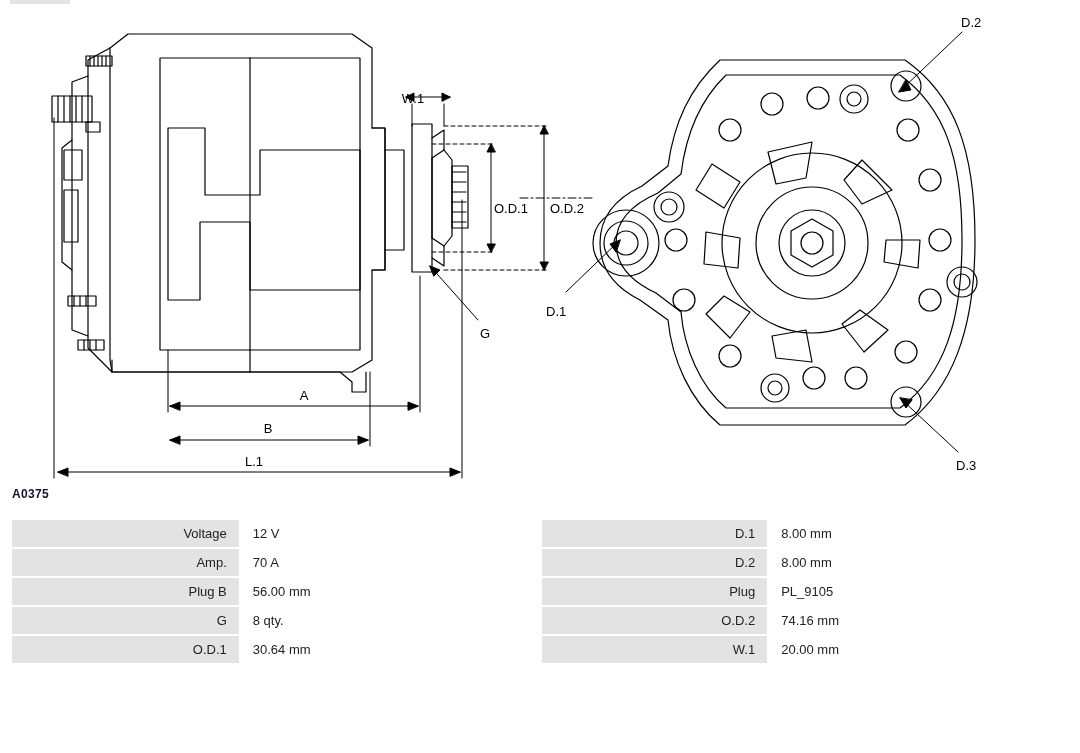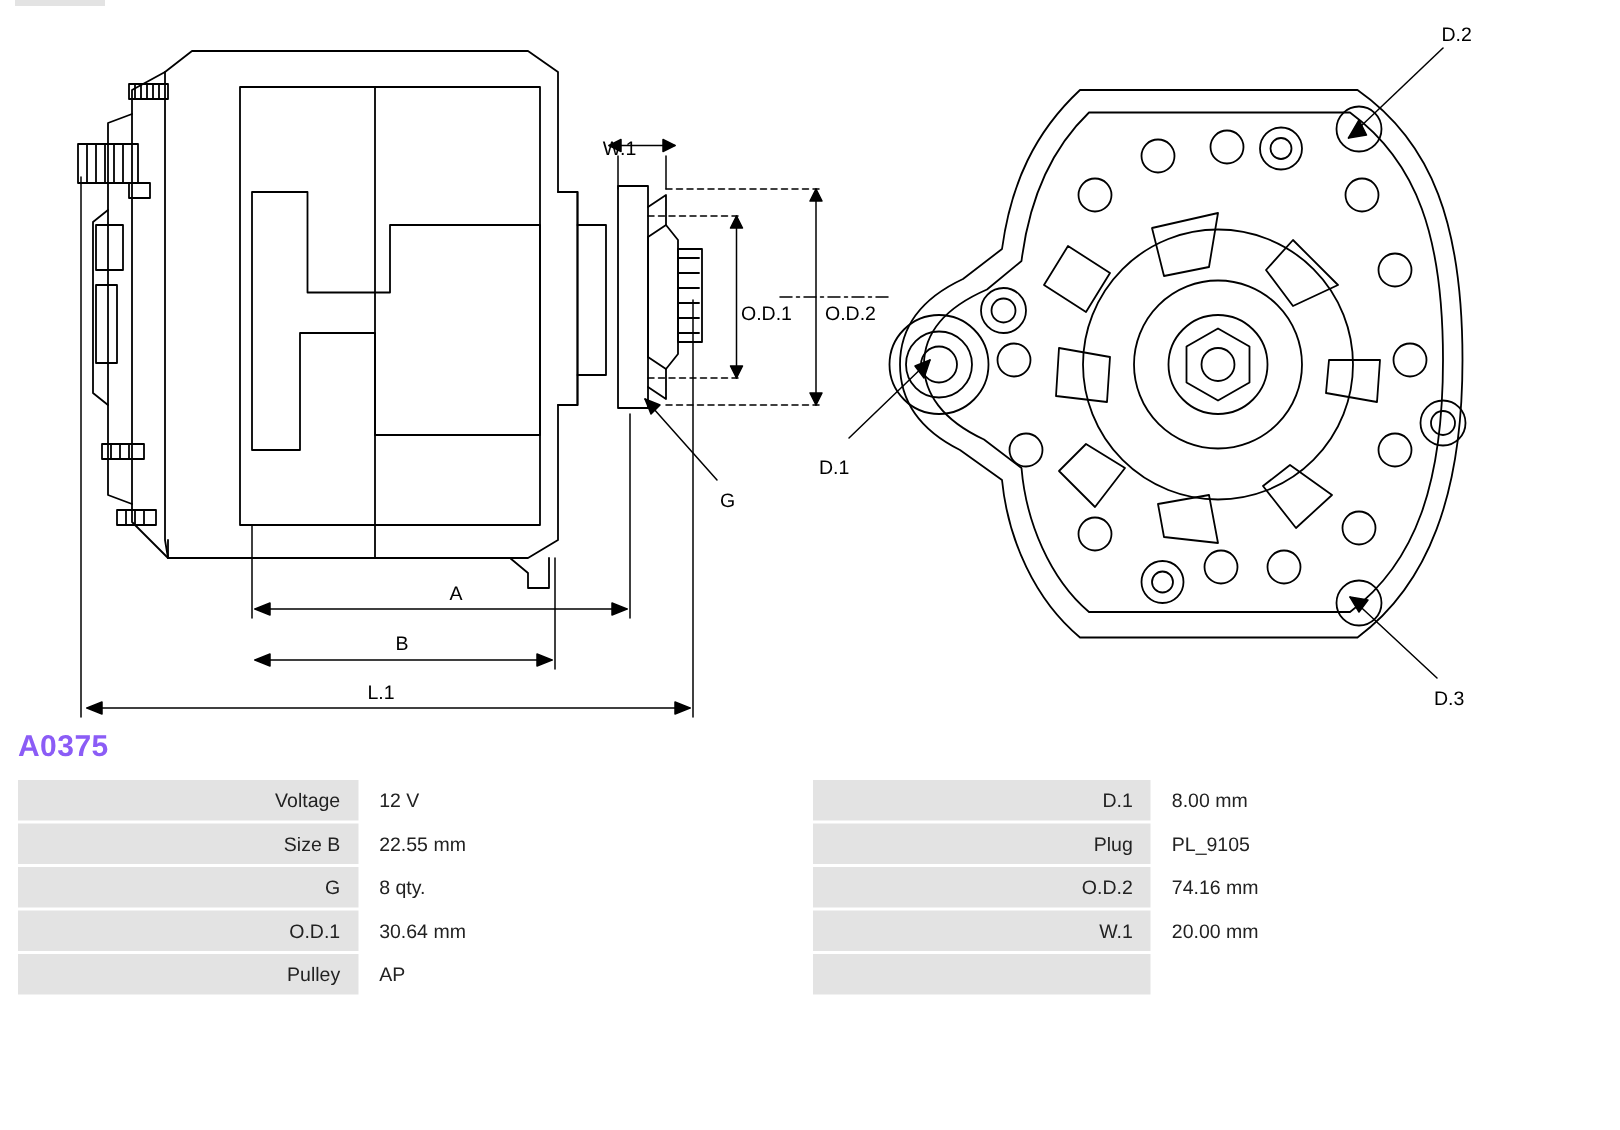--- a/index.html
+++ b/index.html
@@ -27,23 +27,23 @@
     width: 1080px;
     height: 485px;
   }
   .drawing-area svg {
     display: block;
   }
   .part-number {
     position: absolute;
     left: 12px;
     top: 487px;
-    font-size: 20px;
+    font-size: 12px;
     font-weight: bold;
-    color: #8b5cf6;
+    color: #0f172a;
     letter-spacing: 0.3px;
   }
   .spec-table {
     position: absolute;
     left: 10px;
     top: 518px;
     width: 1060px;
     border-collapse: separate;
     border-spacing: 2px;
     font-size: 13px;
@@ -291,39 +291,39 @@
 
   <table class="spec-table">
     <tbody>
       <tr>
         <td class="label">Voltage</td>
         <td class="value">12 V</td>
         <td class="label">D.1</td>
         <td class="value">8.00 mm</td>
       </tr>
       <tr>
-        <td class="label">Size B</td>
-        <td class="value">22.55 mm</td>
+        <td class="label">Amp.</td>
+        <td class="value">70 A</td>
+        <td class="label">D.2</td>
+        <td class="value">8.00 mm</td>
+      </tr>
+      <tr>
+        <td class="label">Plug B</td>
+        <td class="value">56.00 mm</td>
         <td class="label">Plug</td>
         <td class="value">PL_9105</td>
       </tr>
       <tr>
         <td class="label">G</td>
         <td class="value">8 qty.</td>
         <td class="label">O.D.2</td>
         <td class="value">74.16 mm</td>
       </tr>
       <tr>
         <td class="label">O.D.1</td>
         <td class="value">30.64 mm</td>
         <td class="label">W.1</td>
         <td class="value">20.00 mm</td>
       </tr>
-      <tr>
-        <td class="label">Pulley</td>
-        <td class="value">AP</td>
-        <td class="empty"></td>
-        <td class="empty-value"></td>
-      </tr>
     </tbody>
   </table>
 
 </div>
 
 </body></html>

